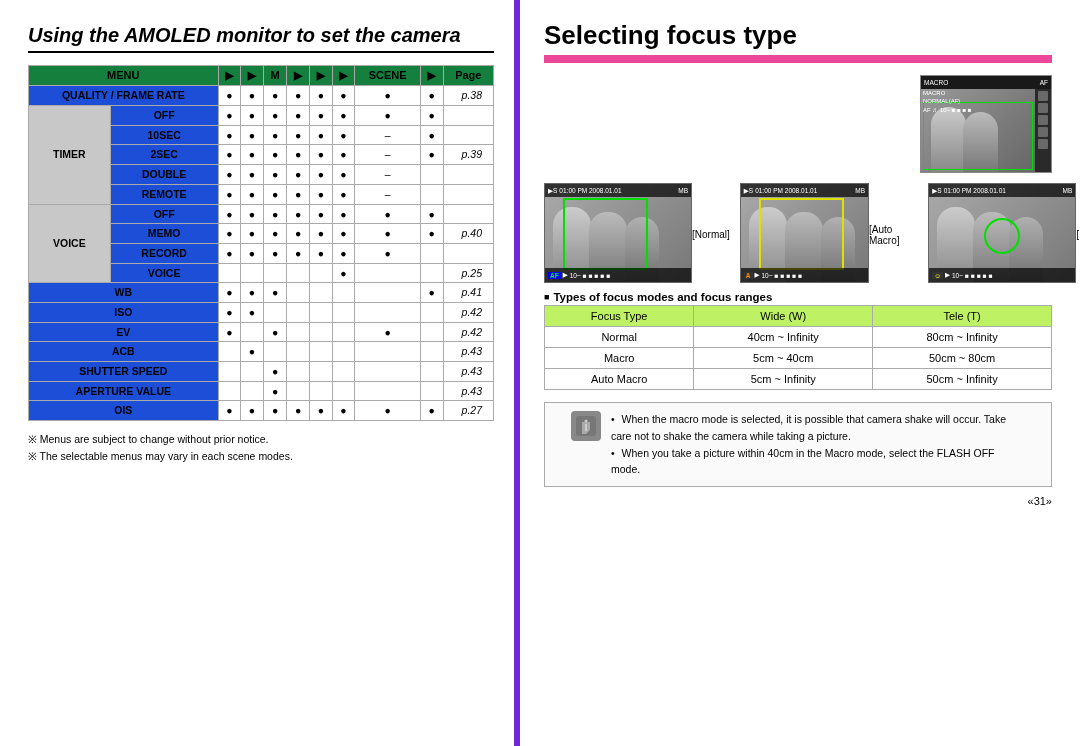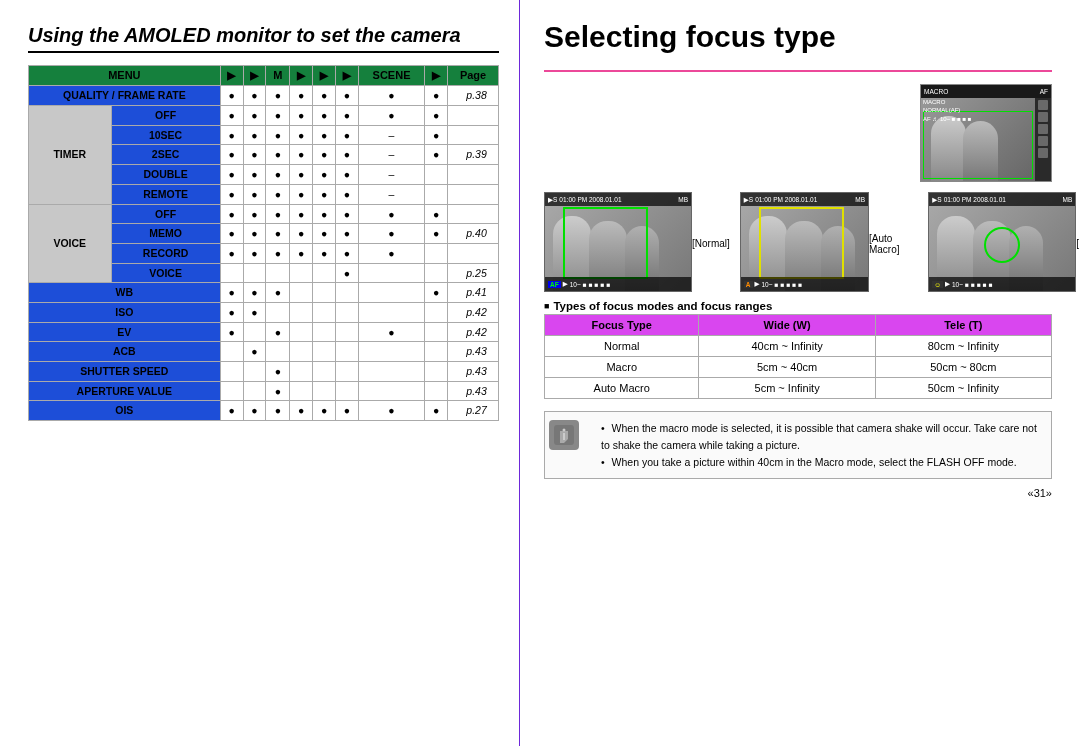--- a/index.html
+++ b/index.html
@@ -9,42 +9,42 @@
       background: #fff;
       font-family: Arial, sans-serif;
       font-size: 12px;
       overflow: hidden;
       display: flex;
     }
 
     .left-panel {
       width: 520px;
       padding: 24px 20px 20px 28px;
-      border-right: 1px solid #6d28d9;
+      border-right: 6px solid #6d28d9;
     }
 
     .right-panel {
       width: 560px;
       padding: 20px 28px 20px 24px;
     }
 
     .section-title-left {
       font-size: 20px;
       font-weight: bold;
       border-bottom: 2px solid #000;
       padding-bottom: 4px;
       margin-bottom: 12px;
       font-style: italic;
     }
 
     .section-title-right {
-      font-size: 30px;
+      font-size: 26px;
       font-weight: bold;
-      border-bottom: 2px solid #ec4899;
-      padding-bottom: 16px;
+      border-bottom: 8px solid #ec4899;
+      padding-bottom: 4px;
       margin-bottom: 12px;
     }
 
     
     .menu-table {
       width: 100%;
       border-collapse: collapse;
       font-size: 10.5px;
     }
 
@@ -139,33 +139,33 @@
       margin-bottom: 12px;
     }
 
     .focus-table th, .focus-table td {
       border: 1px solid #aaa;
       padding: 4px 8px;
       text-align: center;
     }
 
     .focus-table th {
-      background: #d946ef;
-      font-weight: bold;
+      background: #bef264;
+      font-weight: normal;
     }
 
     .focus-table td:first-child {
       text-align: center;
     }
 
     .note-box {
       display: flex;
-      gap: 22px;
+      gap: 10px;
       border: 1px solid #aaa;
-      padding: 8px 4px;
+      padding: 8px 26px;
       font-size: 10.5px;
       line-height: 1.6;
       background: #fafafa;
     }
 
     .note-icon {
       width: 30px;
       height: 30px;
       min-width: 30px;
       background: #888;
@@ -418,20 +418,24 @@
           <td>●</td>
           <td>●</td>
           <td>●</td>
           <td>●</td>
           <td>●</td>
         <td class="page-col">p.27</td>
       </tr>
     </tbody>
   </table>
 
+  <div class="notes">
+    <div>※ Menus are subject to change without prior notice.</div>
+    <div>※ The selectable menus may vary in each scene modes.</div>
+  </div>
 </div>
 
 <div class="right-panel">
   <div class="right-panel-inner">
     <h1 class="section-title-right">Selecting focus type</h1>
 
     <div style="float:right; margin: 0 0 10px 12px;">
       <div style="width:132px; height:98px; background:#555; border:1px solid #888; position:relative; overflow:hidden;">
 
         <div style="position:absolute;top:0;left:0;right:0;height:13px;background:rgba(0,0,0,0.7);display:flex;align-items:center;padding:0 3px;gap:2px;">

